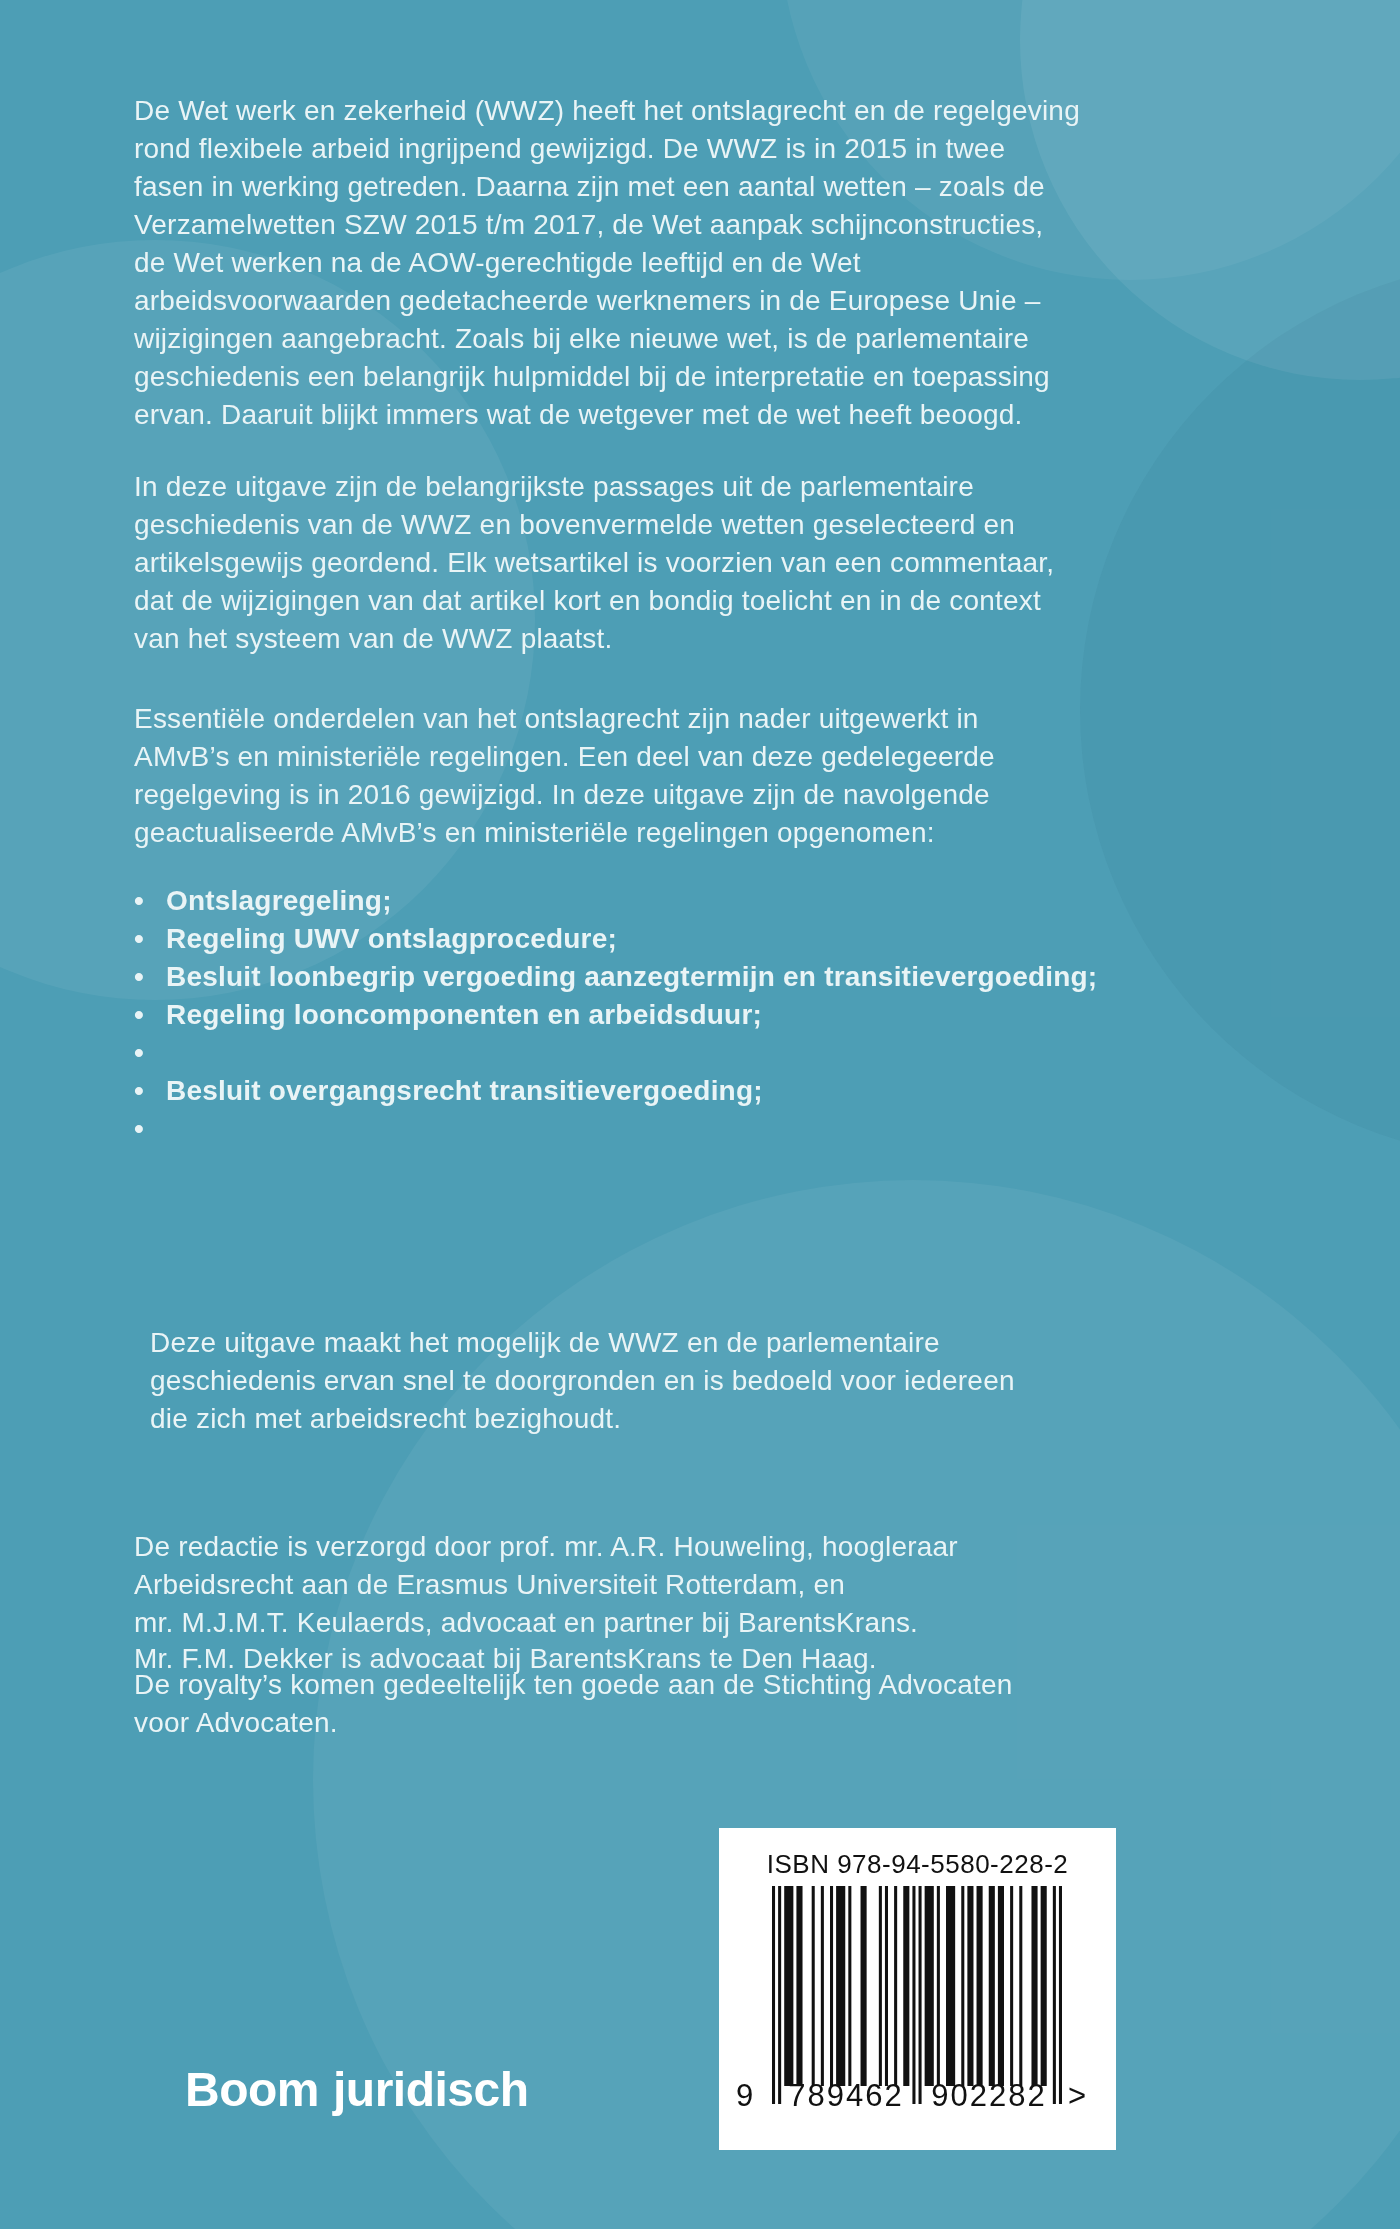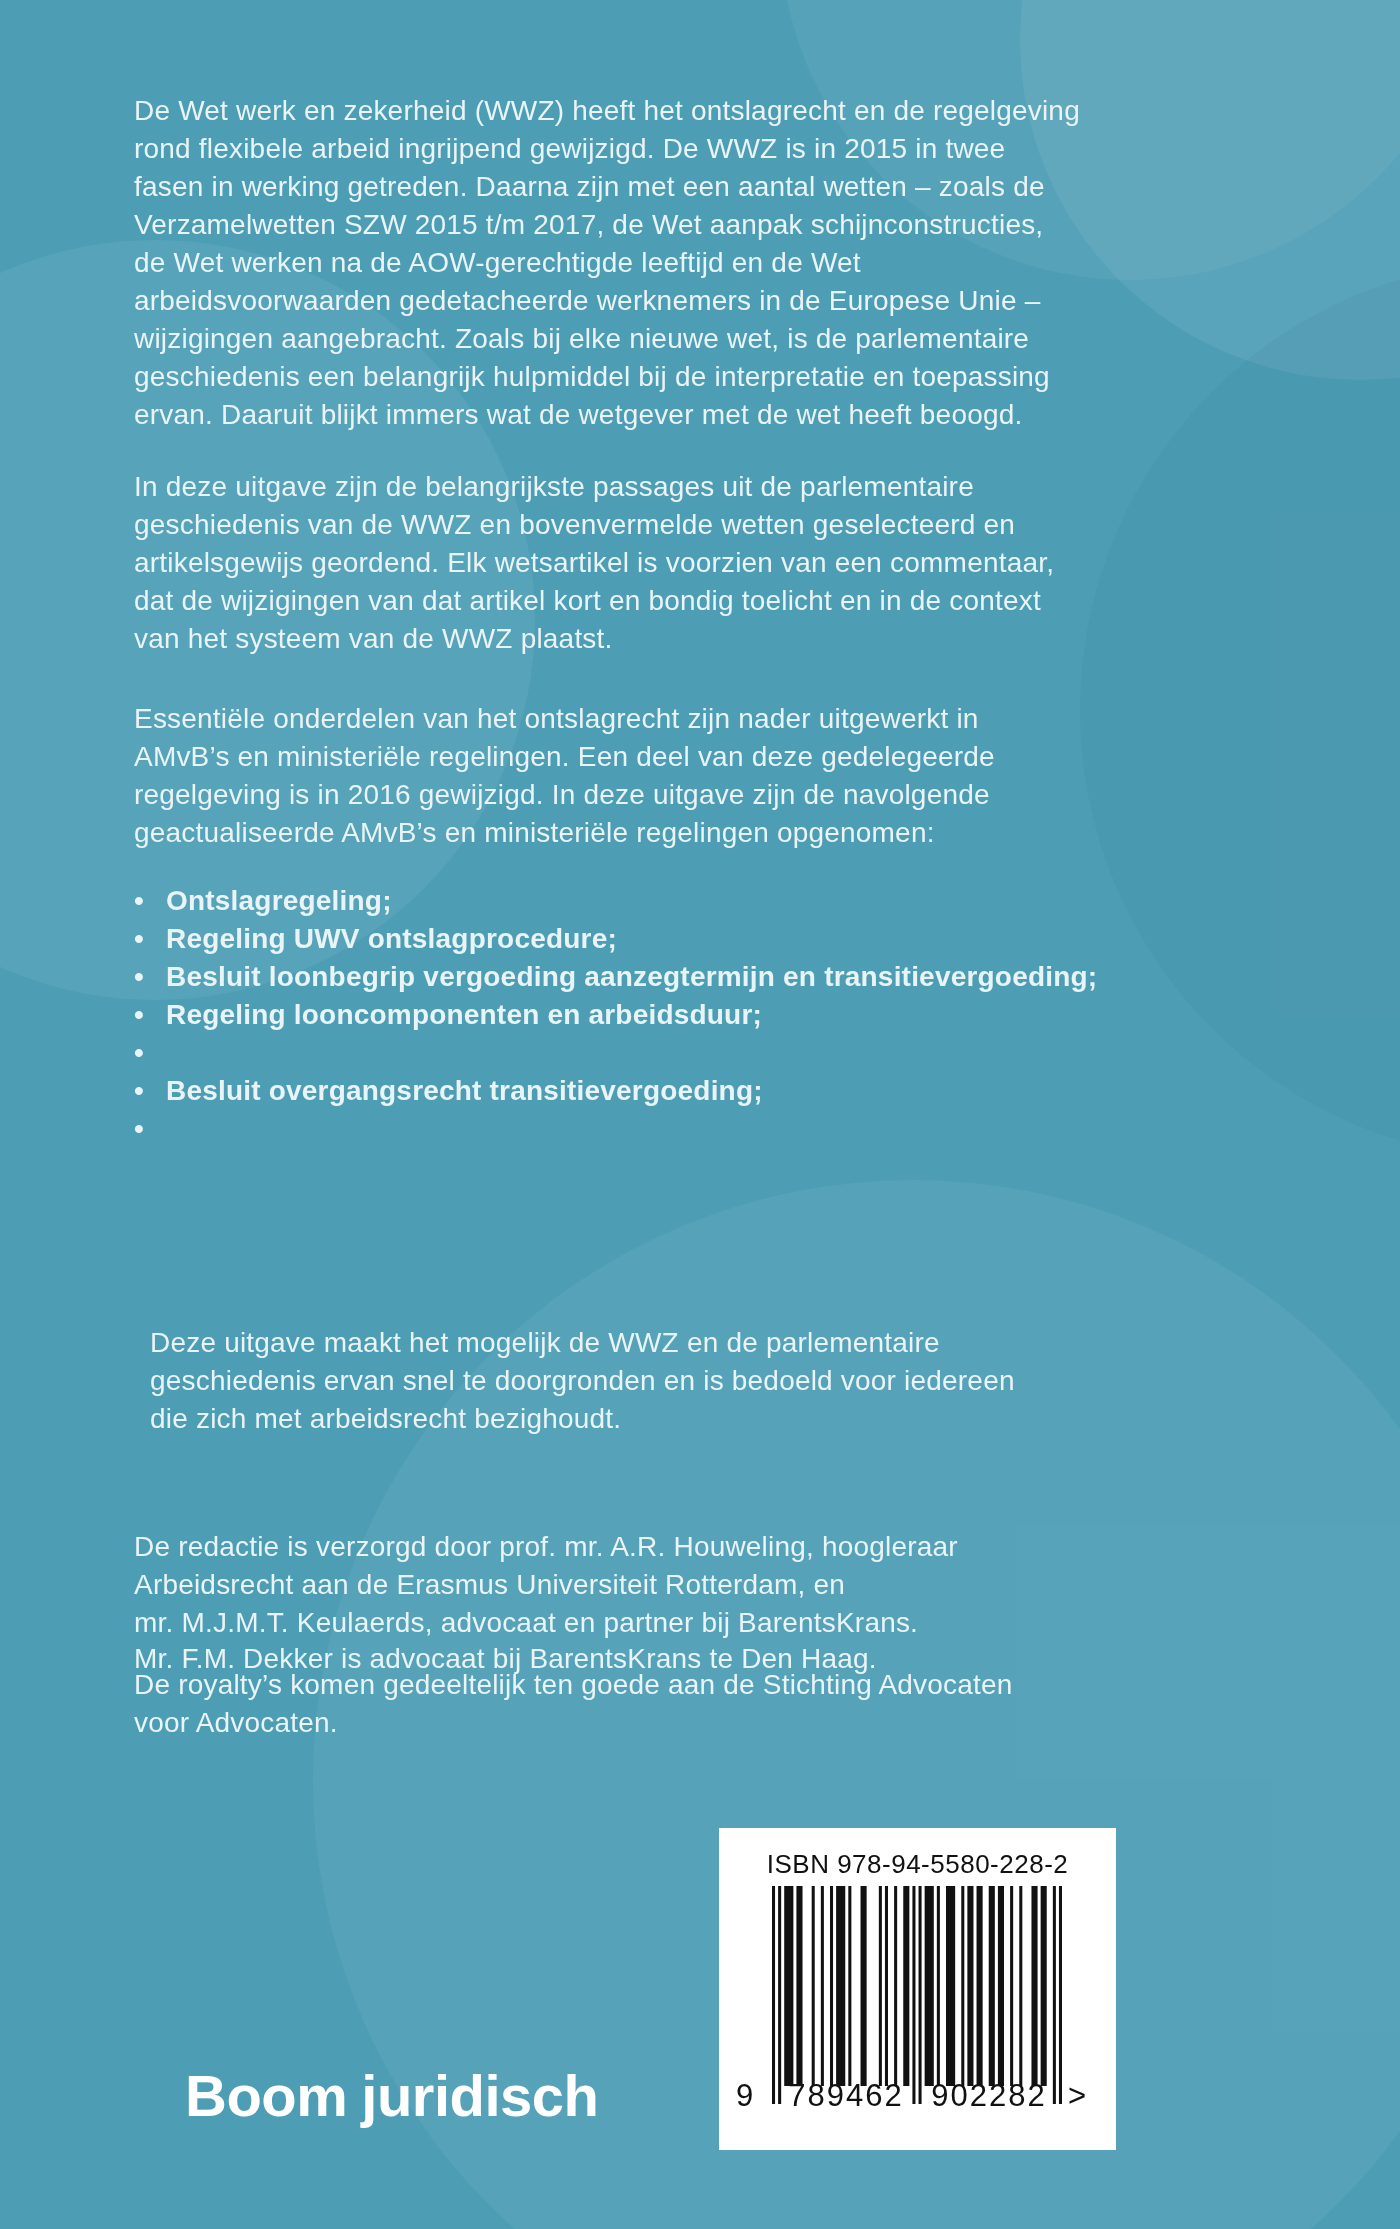--- a/index.html
+++ b/index.html
@@ -57,21 +57,21 @@
     background:transparent;white-space:nowrap;
   }
   .d-first{left:-36px;}
   .d-g1{left:10px;width:128px;text-align:center;letter-spacing:2px;}
   .d-g2{left:153px;width:128px;text-align:center;letter-spacing:2px;}
   .d-arrow{left:296px;}
 
   
   .publisher-logo{
     position:absolute;left:185px;top:2062px;
-    color:#ffffff;font-size:58px;font-weight:bold;letter-spacing:-0.5px;
+    color:#ffffff;font-size:48px;font-weight:bold;letter-spacing:-0.5px;
     white-space:nowrap;
   }
   .publisher-logo .part2{margin-left:14px;}
 </style>
 </head>
 <body>
 
 <div class="circle c1"></div>
 <div class="circle c2"></div>
 <div class="circle c3"></div>

